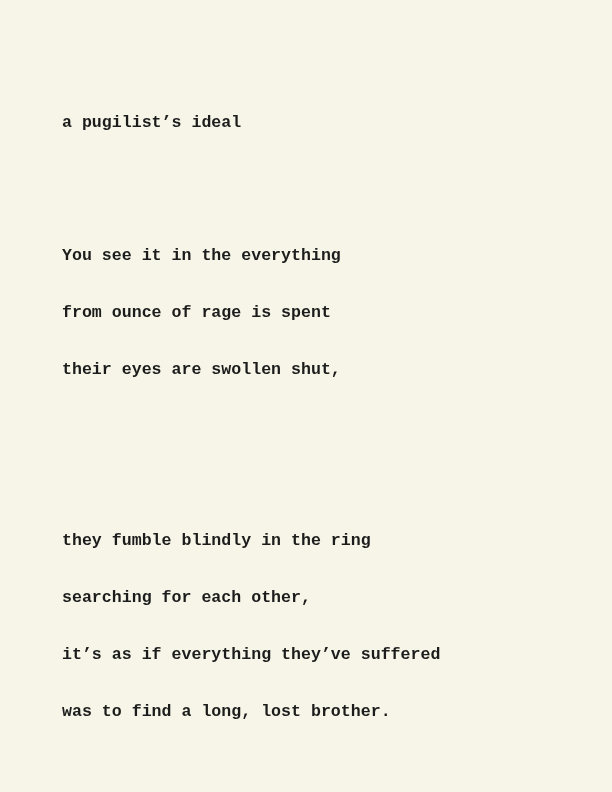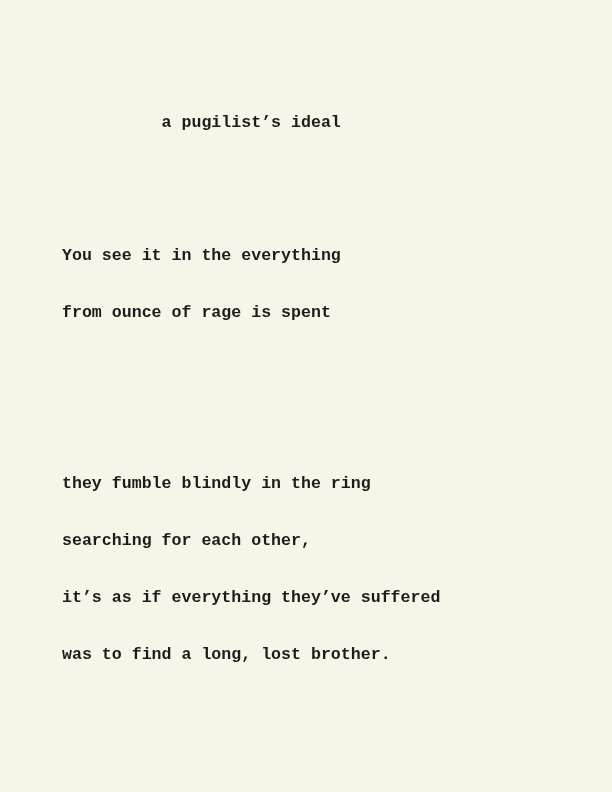--- a/index.html
+++ b/index.html
@@ -28,21 +28,20 @@
     font-size: 16.6px;
     font-weight: bold;
     line-height: 19px;
     white-space: pre;
   }
   .poem-title {
     margin: 0 0 19px 0;
     font-size: inherit;
     font-weight: inherit;
     line-height: inherit;
-    text-align: center;
   }
   .stanza {
     margin: 0 0 19px 0;
   }
   .stanza:last-child {
     margin-bottom: 0;
   }
   .poem-line {
     min-height: 19px;
   }
@@ -50,20 +49,21 @@
 </head>
 <body>
 
 <div class="page">
   <div class="poem">
     <h1 class="poem-title">a pugilist’s ideal</h1>
 
     <div class="stanza">
       <div class="poem-line">You see it in the everything</div>
       <div class="poem-line">from ounce of rage is spent</div>
+      <div class="poem-line">their eyes are swollen shut,</div>
     </div>
 
     <div class="stanza">
       <div class="poem-line">they fumble blindly in the ring</div>
       <div class="poem-line">searching for each other,</div>
       <div class="poem-line">it’s as if everything they’ve suffered</div>
       <div class="poem-line">was to find a long, lost brother.</div>
     </div>
   </div>
 </div>

